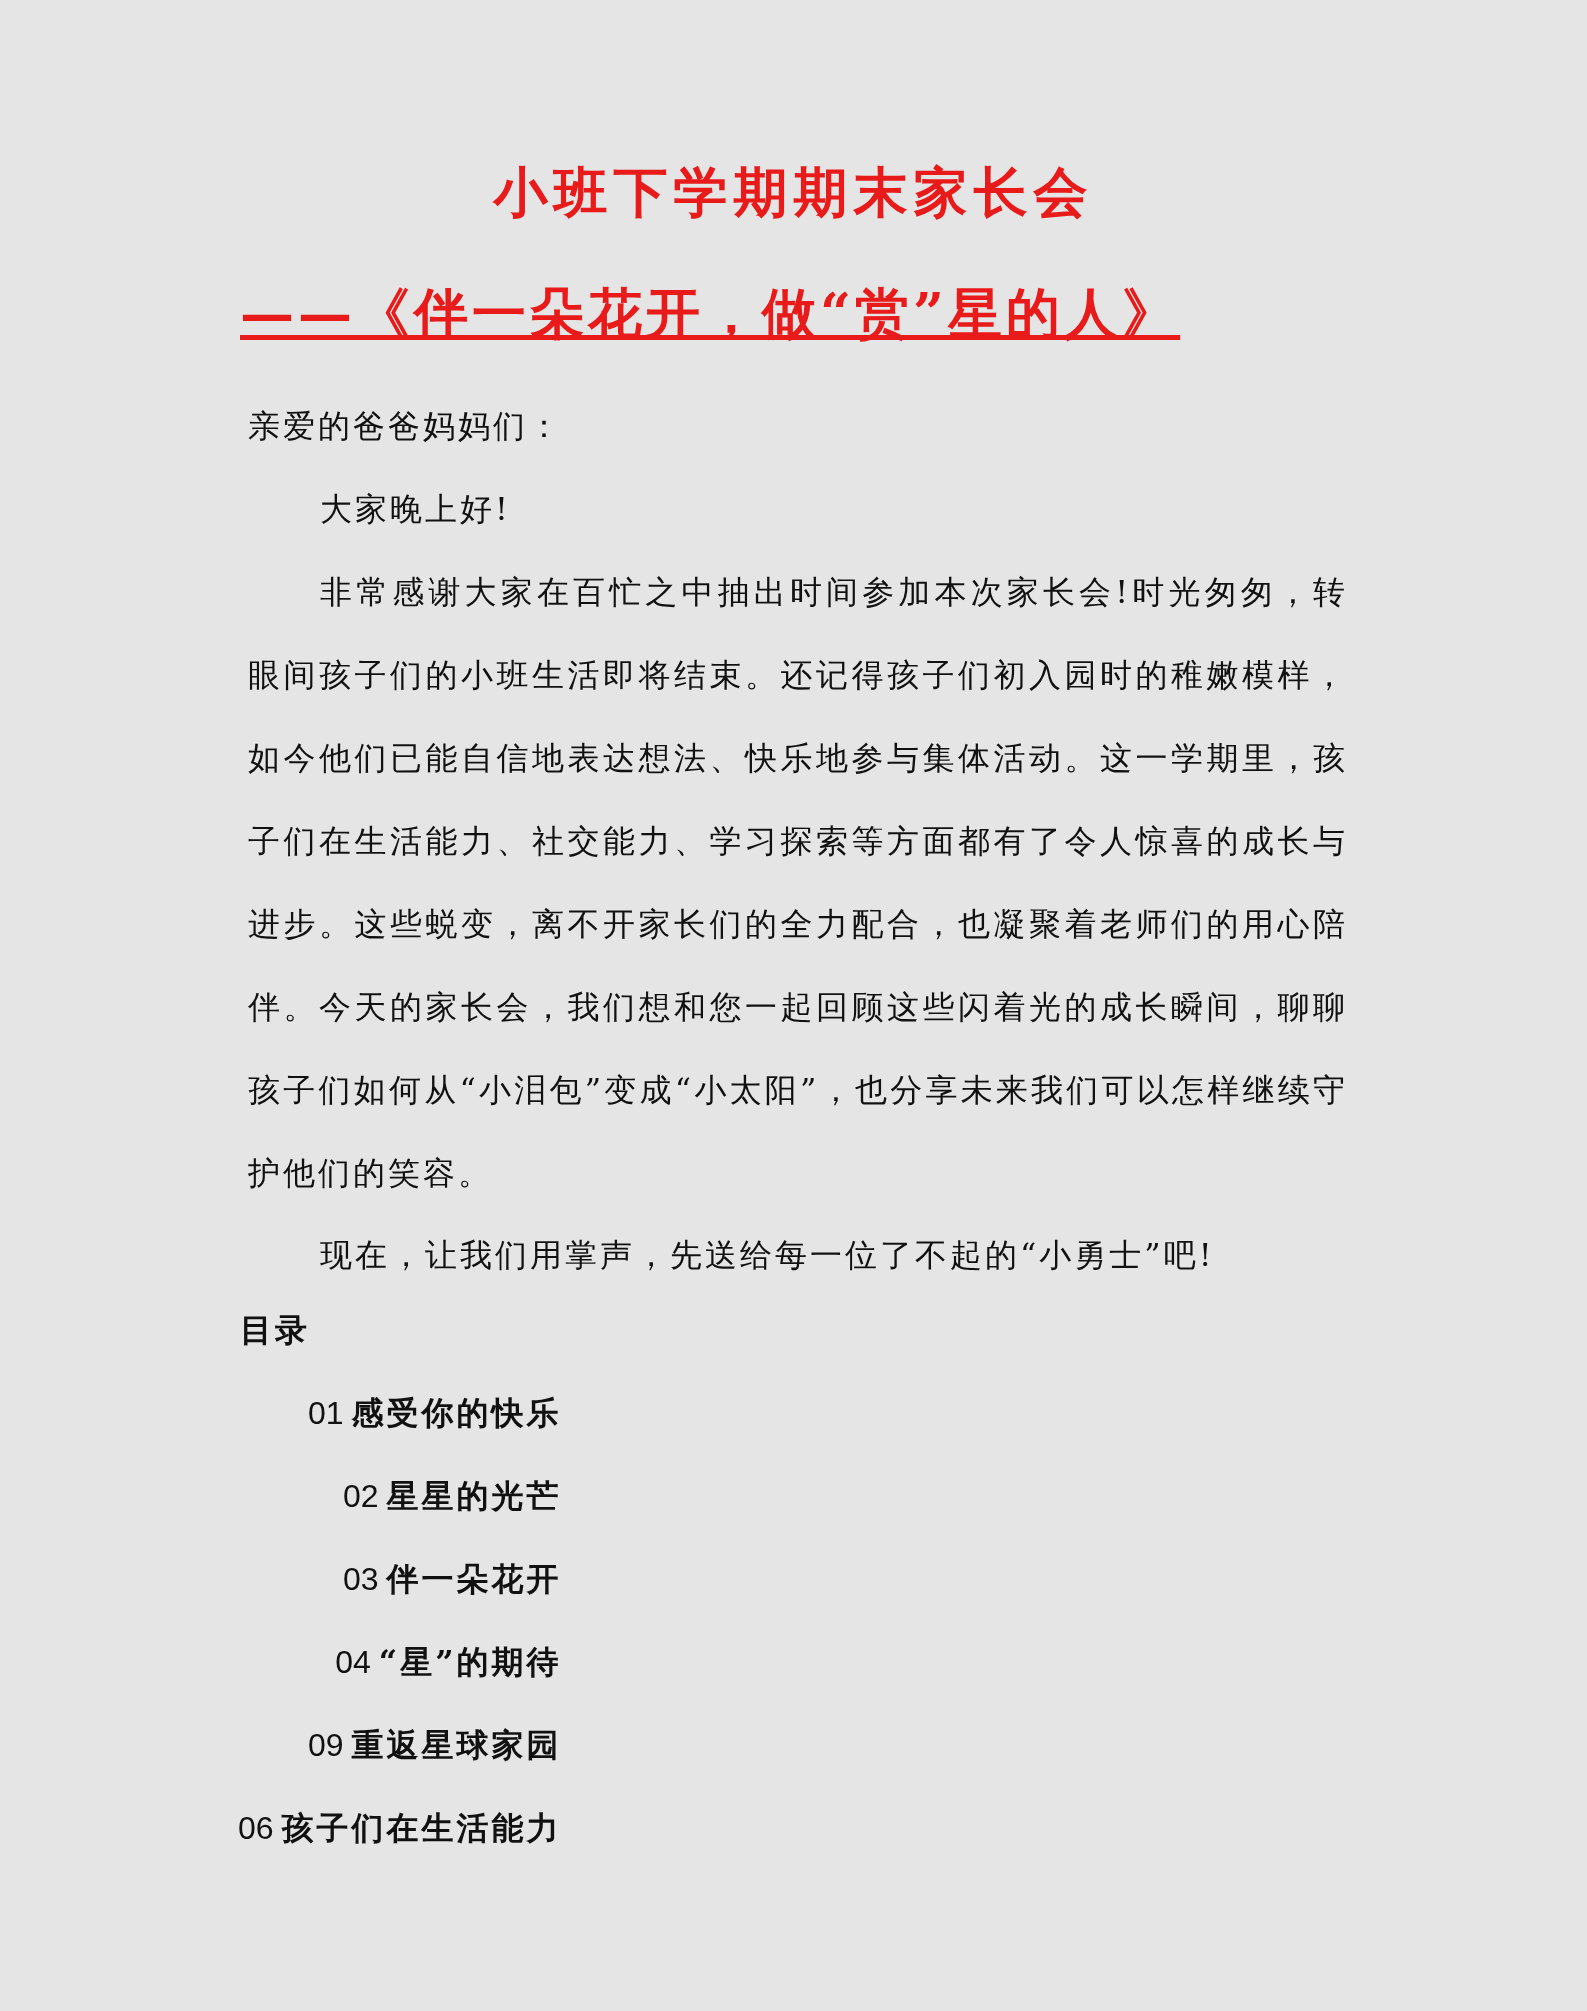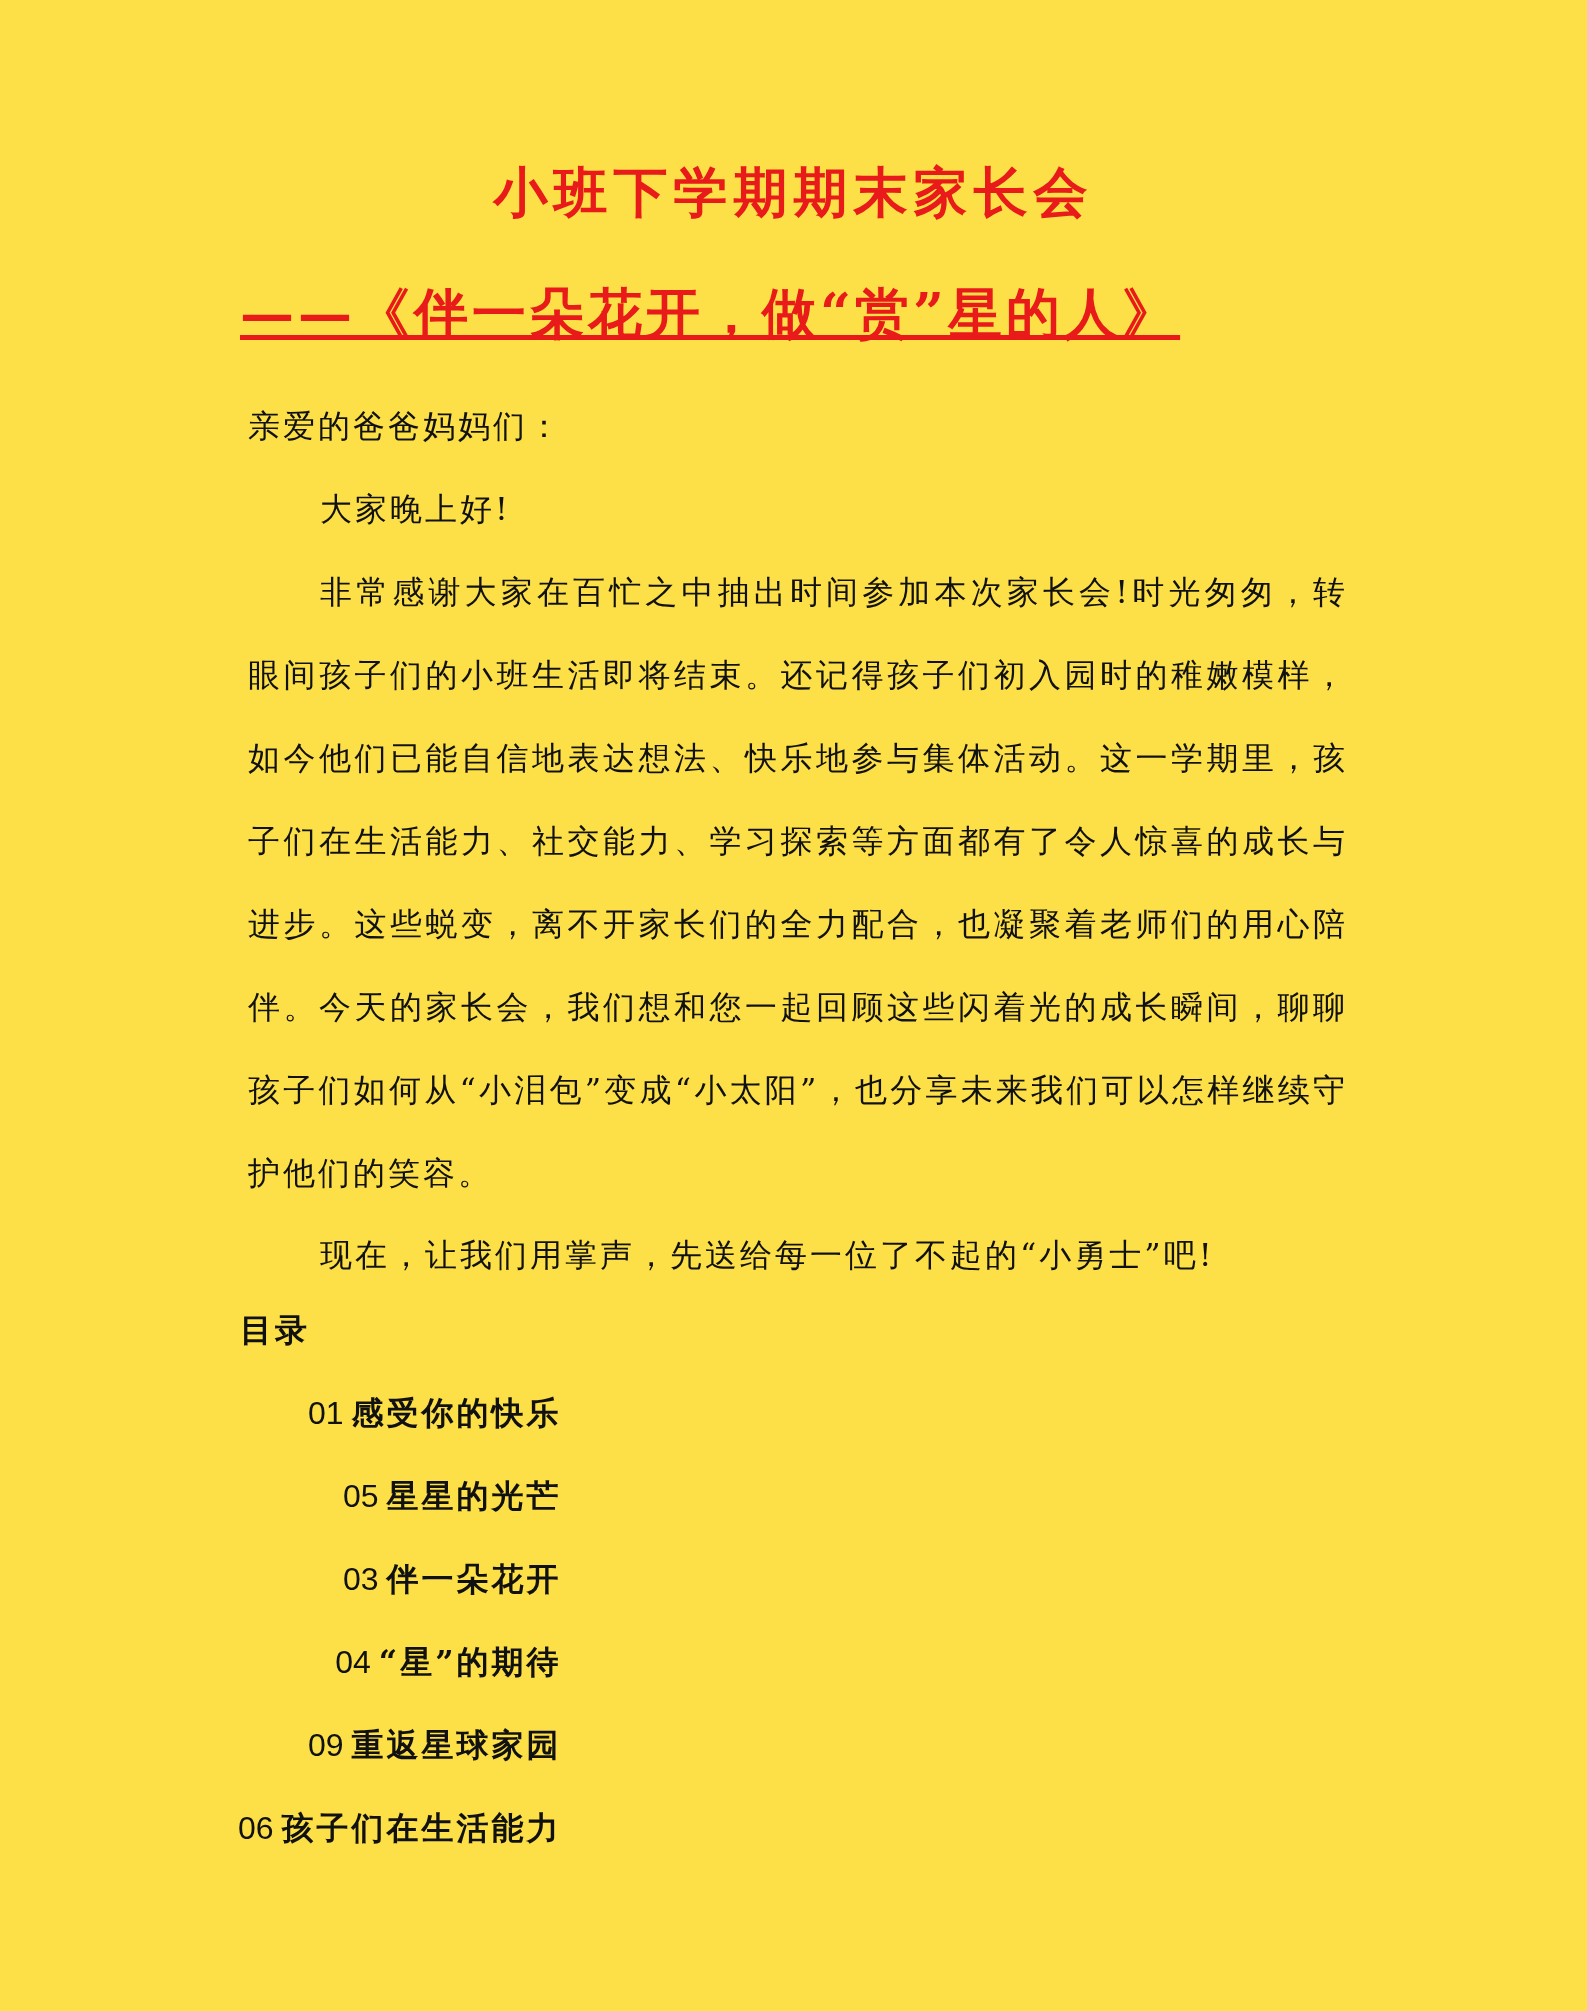--- a/index.html
+++ b/index.html
@@ -14,21 +14,21 @@
       overflow: hidden;
       font-family: "DejaVu Serif", "Liberation Serif", serif;
       color: #111111;
     }
     .page {
       position: absolute;
       left: 0;
       top: 0;
       width: 1587px;
       height: 2011px;
-      background: #fde047;
+      background: #e5e5e5;
     }
     .title {
       position: absolute;
       left: 0;
       width: 1587px;
       text-align: center;
       color: #e81a1a;
       font-weight: bold;
       font-size: 54px;
       letter-spacing: 6px;
@@ -103,21 +103,21 @@
   <p class="body-text para-main">非常感谢大家在百忙之中抽出时间参加本次家长会!时光匆匆，转眼间孩子们的小班生活即将结束。还记得孩子们初入园时的稚嫩模样，如今他们已能自信地表达想法、快乐地参与集体活动。这一学期里，孩子们在生活能力、社交能力、学习探索等方面都有了令人惊喜的成长与进步。这些蜕变，离不开家长们的全力配合，也凝聚着老师们的用心陪伴。今天的家长会，我们想和您一起回顾这些闪着光的成长瞬间，聊聊孩子们如何从“小泪包”变成“小太阳”，也分享未来我们可以怎样继续守护他们的笑容。</p>
   <p class="body-text para-applause">现在，让我们用掌声，先送给每一位了不起的“小勇士”吧!</p>
 
   <h3 class="toc-heading">目录</h3>
 
   <ul class="toc">
     <li class="toc-item">
       <span class="toc-num">01</span><span>感受你的快乐</span>
     </li>
     <li class="toc-item">
-      <span class="toc-num">05</span><span>星星的光芒</span>
+      <span class="toc-num">02</span><span>星星的光芒</span>
     </li>
     <li class="toc-item">
       <span class="toc-num">03</span><span>伴一朵花开</span>
     </li>
     <li class="toc-item">
       <span class="toc-num">04</span><span>“星”的期待</span>
     </li>
     <li class="toc-item">
       <span class="toc-num">09</span><span>重返星球家园</span>
     </li>

